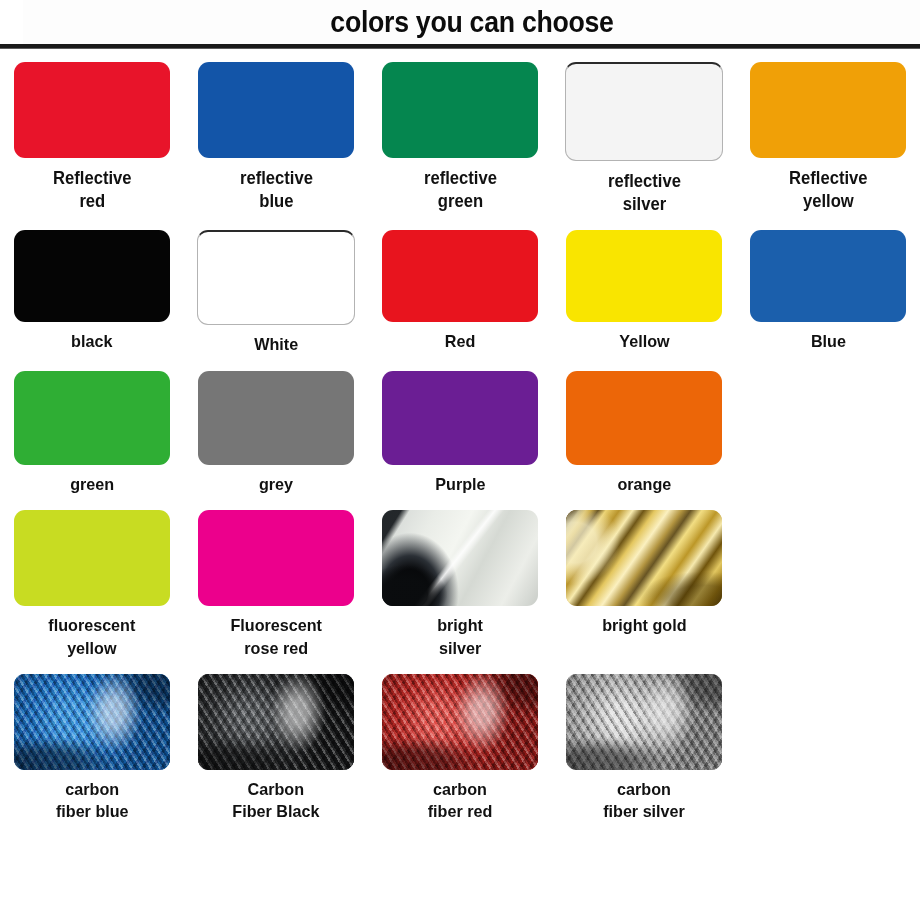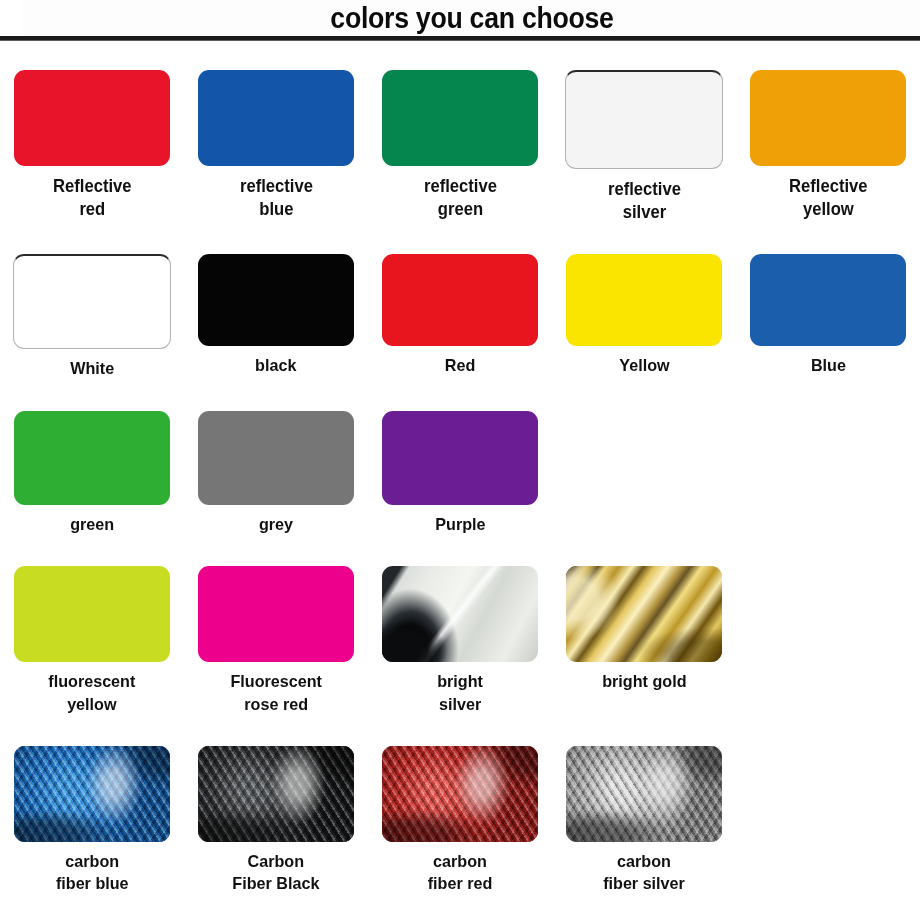--- a/index.html
+++ b/index.html
@@ -5,21 +5,21 @@
   html,body{margin:0;padding:0;}
   body{
     width:920px;height:920px;
     background:#ffffff;
     font-family:"Liberation Sans","DejaVu Sans",sans-serif;
     overflow:hidden;
     position:relative;
   }
   
   #header{
-    height:36px;
+    height:44px;
     display:flex;align-items:center;justify-content:center;
     background:#fdfdfd;
     margin-left:23px;
   }
   #page-title{
     font-size:29px;
     font-weight:bold;
     color:#0c0c0c;
     letter-spacing:-0.3px;
     transform:scaleX(0.92);
@@ -40,21 +40,20 @@
     width:920px;
     box-sizing:border-box;
   }
   .swatch-cell{
     width:184px;
     box-sizing:border-box;
     display:flex;
     flex-direction:column;
     align-items:center;
     padding-top:14px;
-    margin-top:16px;
   }
   .chip{
     width:156px;
     height:96px;
     border-radius:11px;
     position:relative;
     overflow:hidden;
     background-clip:padding-box;
   }
   .chip.bordered{
@@ -222,28 +221,28 @@
 silver</div>
       </div>
       <div class="swatch-cell">
         <div class="chip" style="background: rgb(240, 160, 7);"></div>
         <div class="chip-label">Reflective
 yellow</div>
       </div>
     </div>
     <div class="swatch-row row-2">
       <div class="swatch-cell">
+        <div class="chip" style="background: rgb(5, 5, 5);"></div>
+        <div class="chip-label">black</div>
+      </div>
+      <div class="swatch-cell">
         <div class="chip bordered" style="background: rgb(255, 255, 255);"></div>
         <div class="chip-label">White</div>
       </div>
       <div class="swatch-cell">
-        <div class="chip" style="background: rgb(5, 5, 5);"></div>
-        <div class="chip-label">black</div>
-      </div>
-      <div class="swatch-cell">
         <div class="chip" style="background: rgb(232, 20, 30);"></div>
         <div class="chip-label">Red</div>
       </div>
       <div class="swatch-cell">
         <div class="chip" style="background: rgb(249, 229, 0);"></div>
         <div class="chip-label">Yellow</div>
       </div>
       <div class="swatch-cell">
         <div class="chip" style="background: rgb(27, 95, 172);"></div>
         <div class="chip-label">Blue</div>
@@ -254,20 +253,24 @@
         <div class="chip" style="background: rgb(47, 174, 52);"></div>
         <div class="chip-label">green</div>
       </div>
       <div class="swatch-cell">
         <div class="chip" style="background: rgb(118, 118, 118);"></div>
         <div class="chip-label">grey</div>
       </div>
       <div class="swatch-cell">
         <div class="chip" style="background: rgb(107, 30, 148);"></div>
         <div class="chip-label">Purple</div>
+      </div>
+      <div class="swatch-cell">
+        <div class="chip" style="background: rgb(236, 102, 8);"></div>
+        <div class="chip-label">orange</div>
       </div>
     </div>
     <div class="swatch-row row-4">
       <div class="swatch-cell">
         <div class="chip" style="background: rgb(200, 220, 34);"></div>
         <div class="chip-label">fluorescent
 yellow</div>
       </div>
       <div class="swatch-cell">
         <div class="chip" style="background: rgb(236, 0, 140);"></div>

